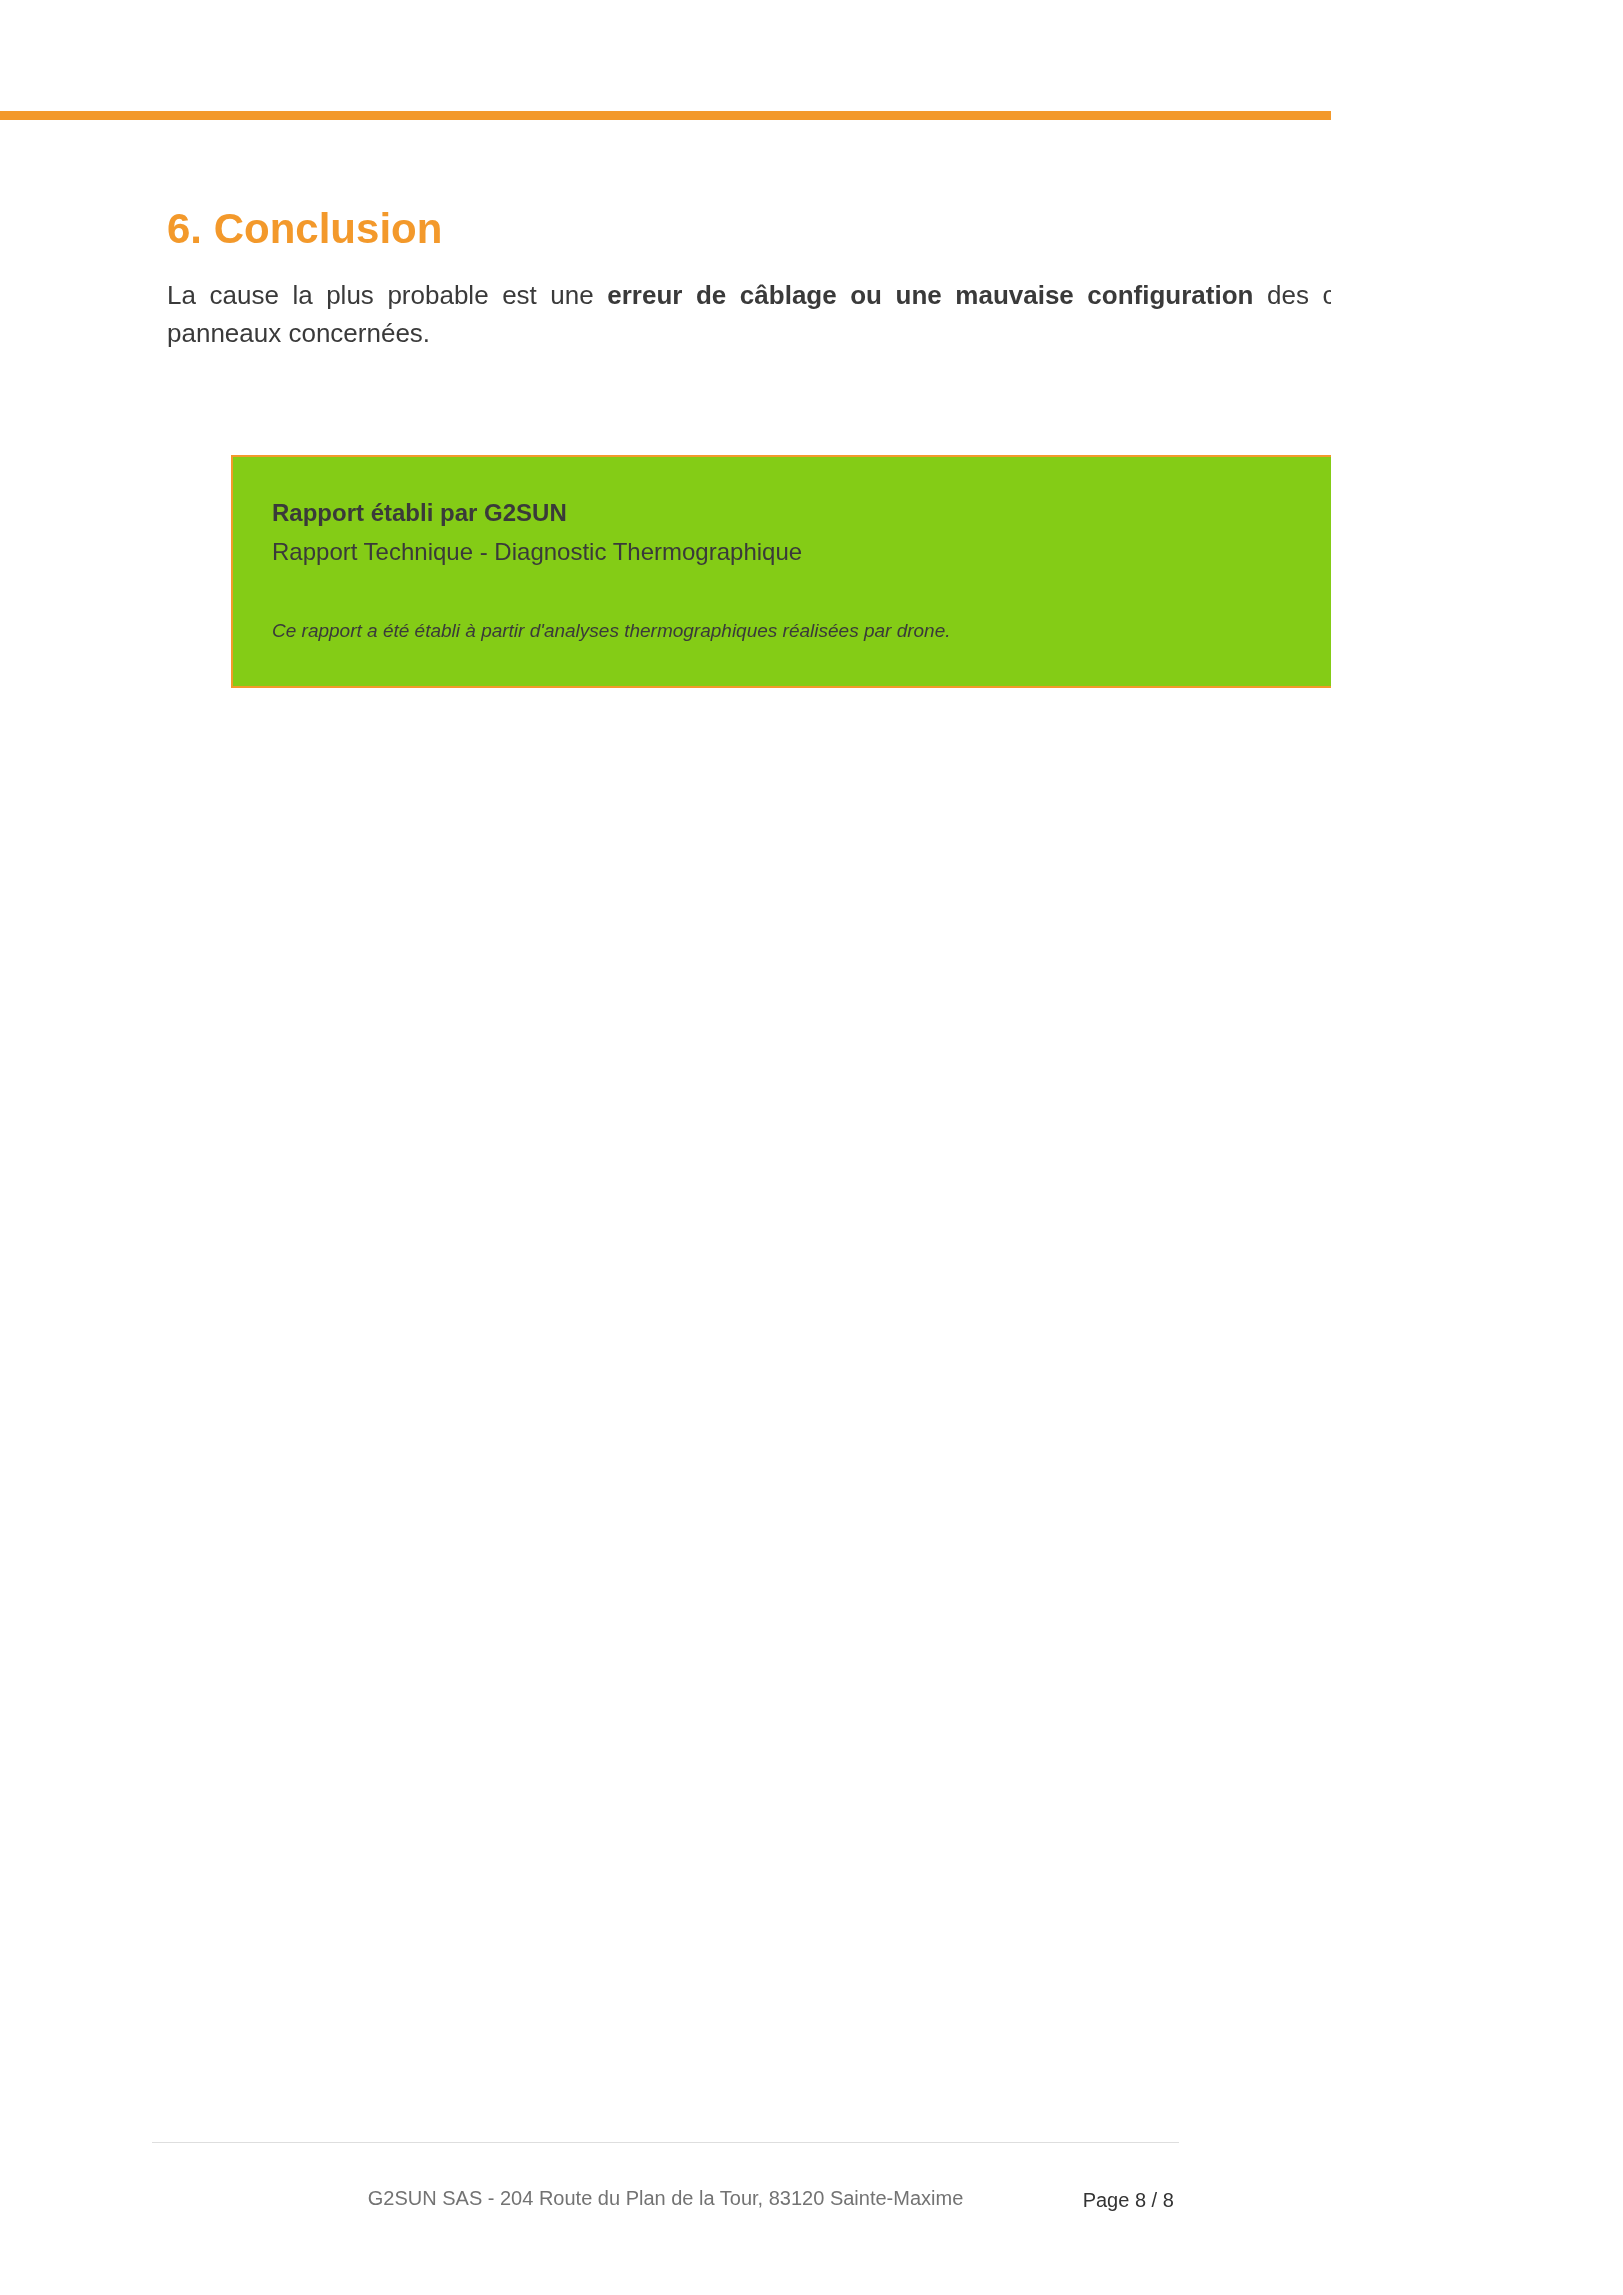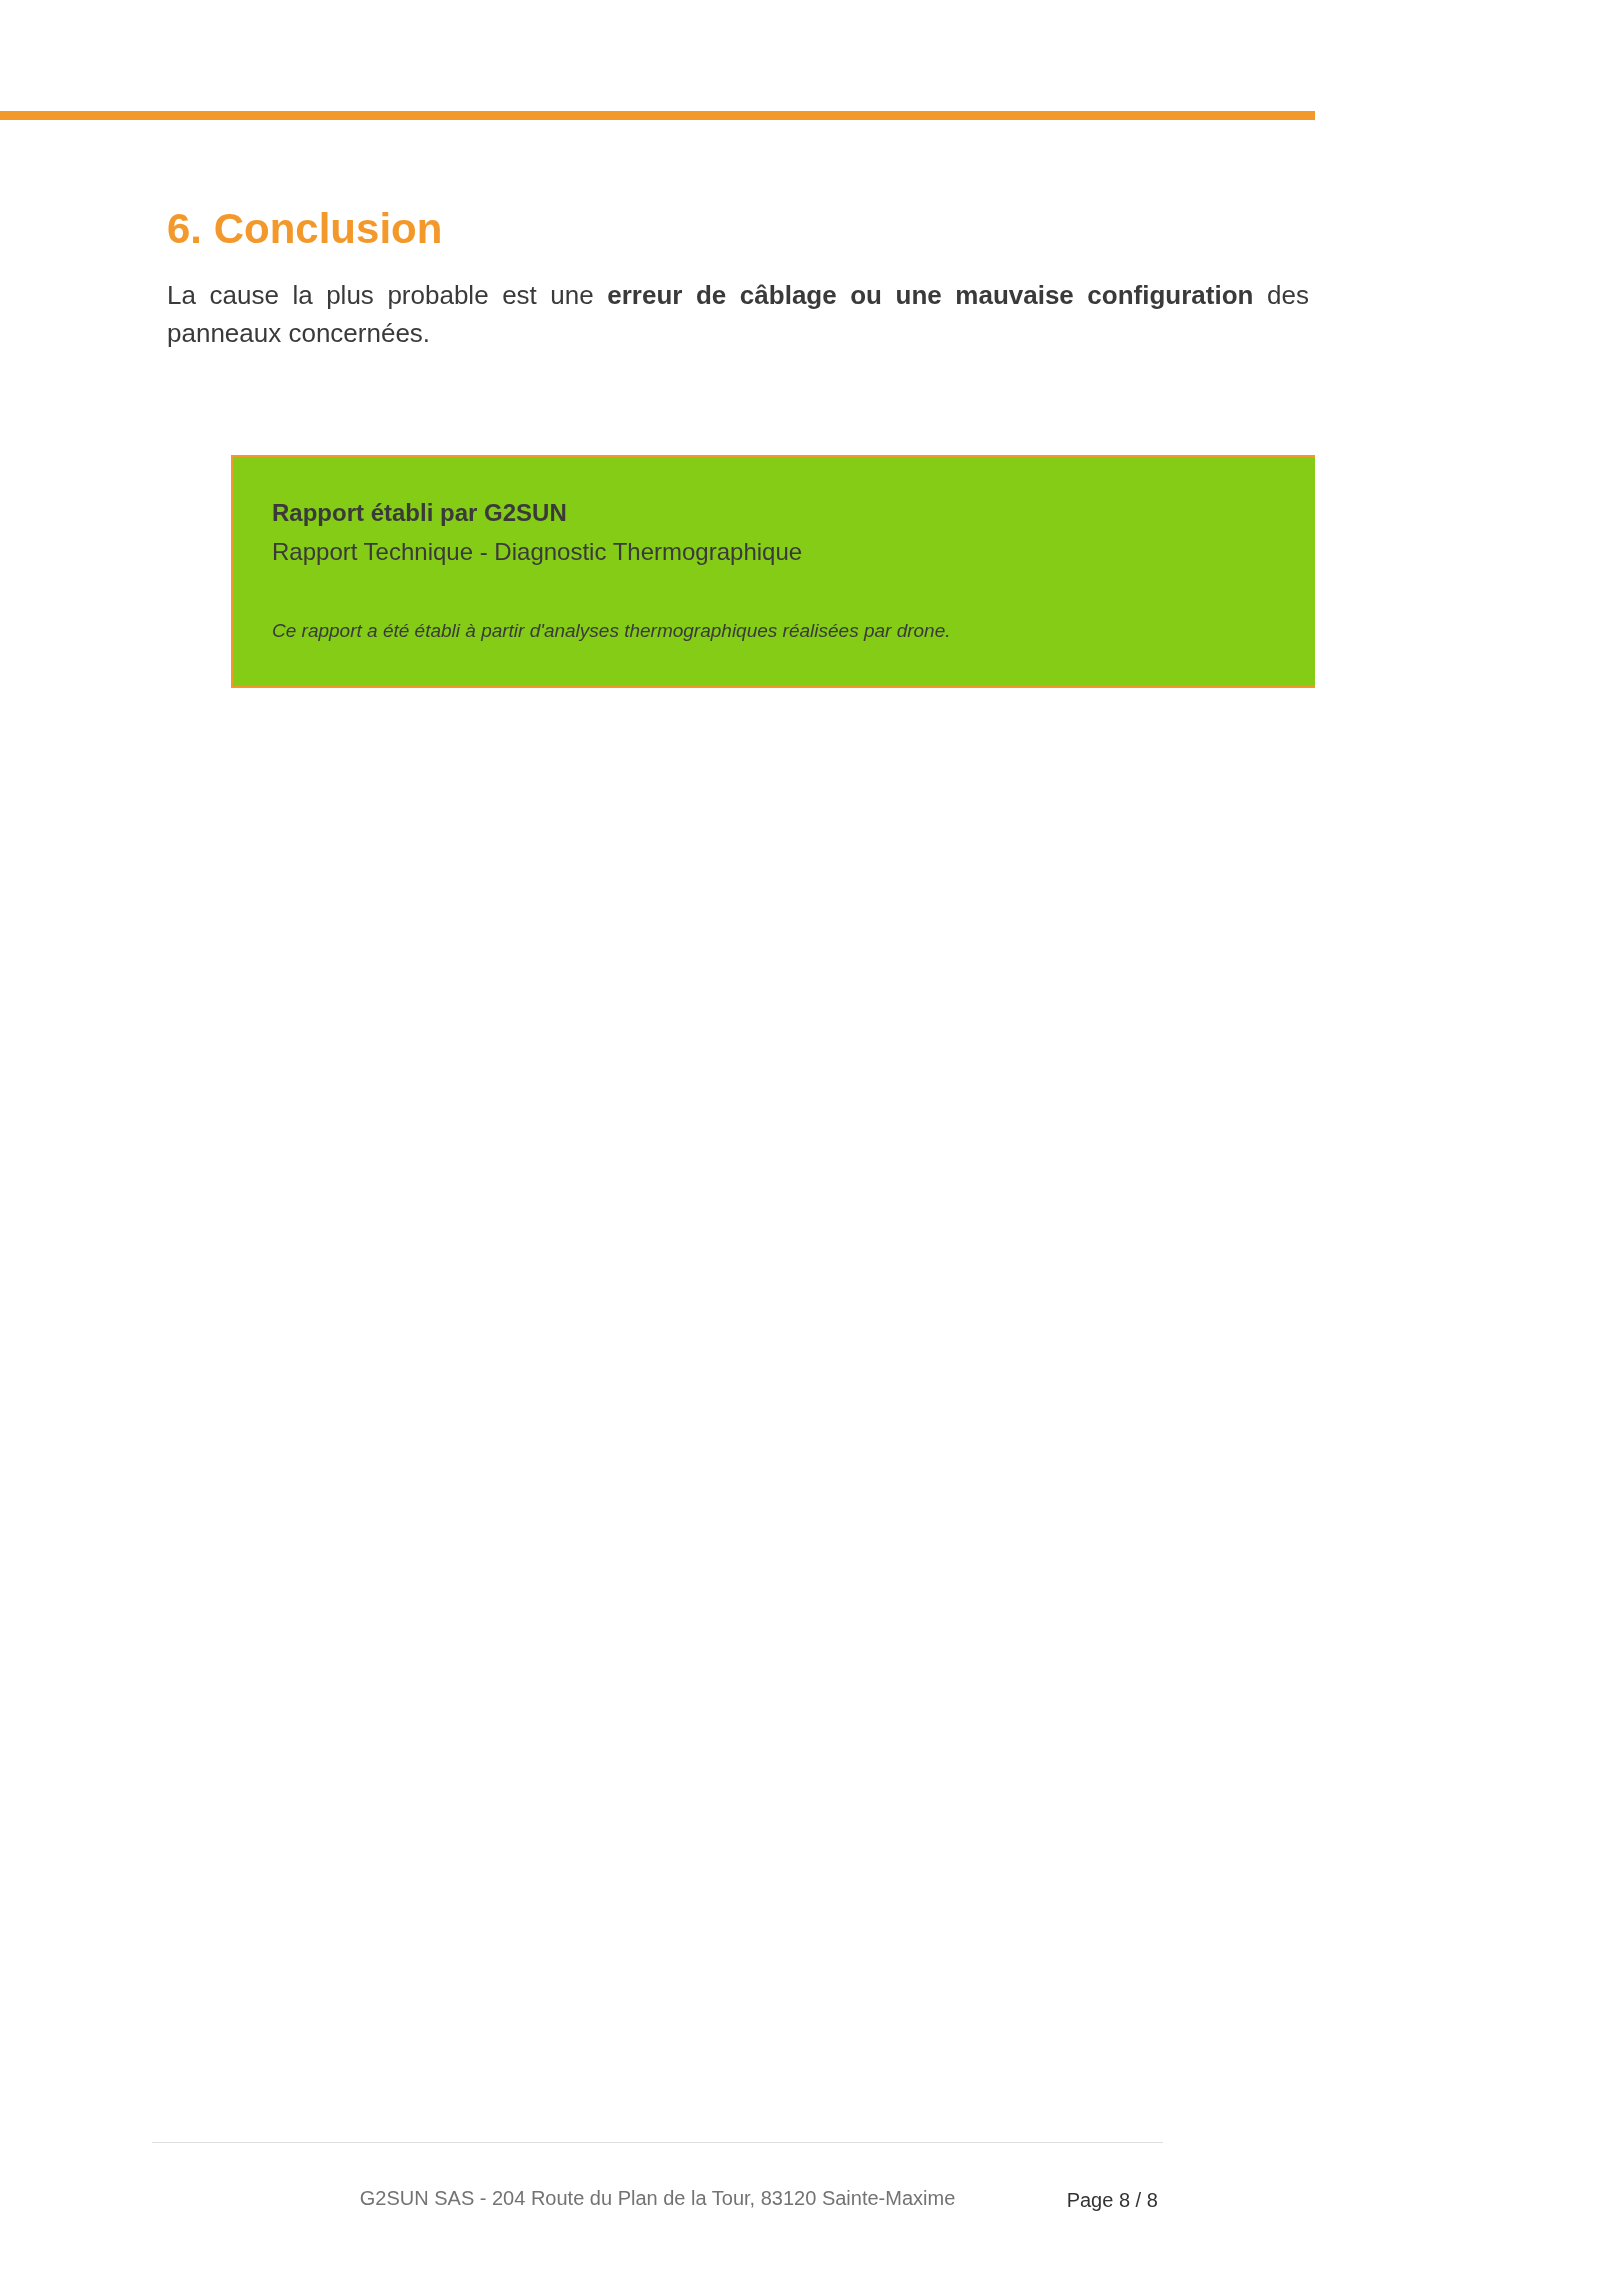--- a/index.html
+++ b/index.html
@@ -10,20 +10,21 @@
   body {
     font-family: "Liberation Sans", sans-serif;
   }
   .page {
     position: relative;
     width: 1315px;
     height: 2295px;
     background: #ffffff;
     color: #3a3a3a;
     overflow: hidden;
+    padding-left: 16px;
   }
   .top-bar {
     position: absolute;
     top: 111px;
     left: 0;
     width: 100%;
     height: 8.5px;
     background: #F3992B;
   }
   .content {

